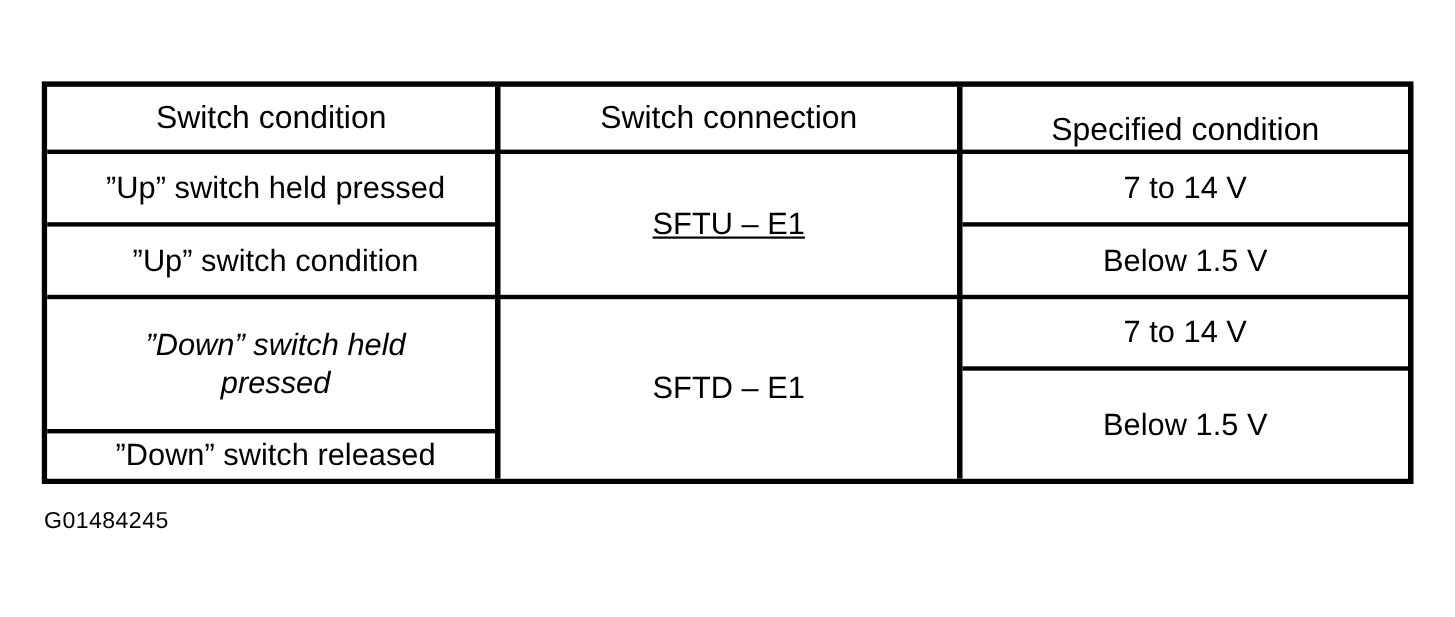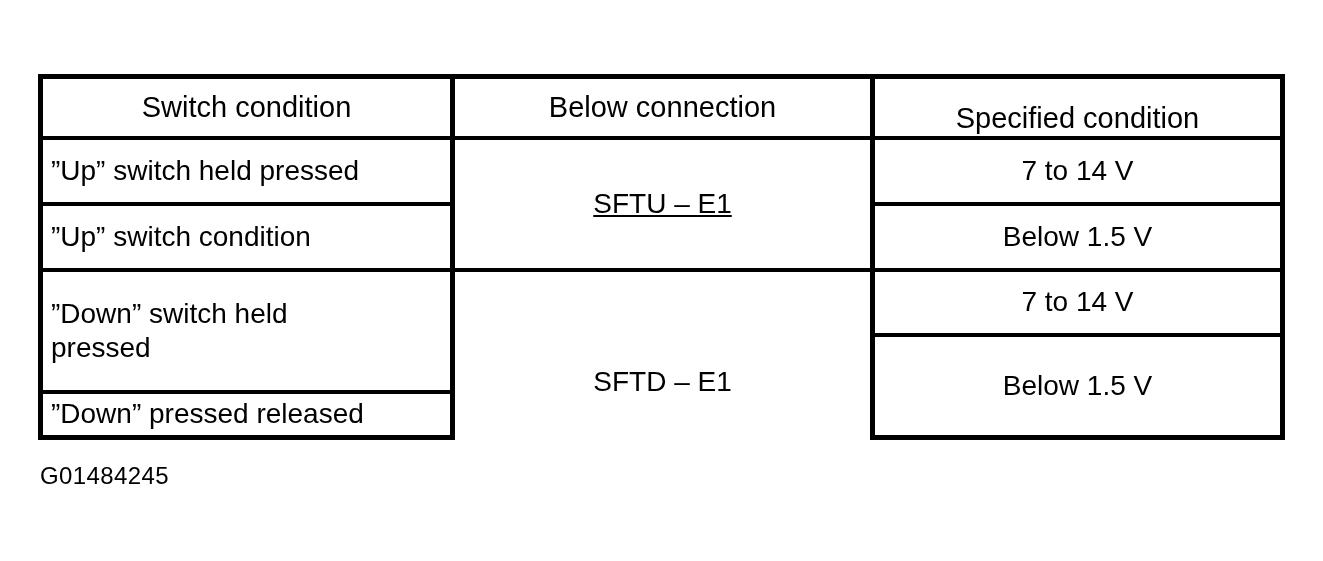--- a/index.html
+++ b/index.html
@@ -49,21 +49,21 @@
   }
   .cell .txt {
     display: block;
     width: 100%;
     white-space: pre-line;
     line-height: 1.22;
   }
 
   .center { justify-content: center; text-align: center; }
   .left   { justify-content: flex-start; text-align: left; }
-  .left .txt { padding-left: 8px; }
+  .left .txt { padding-left: 8px; text-align: center; }
 
   .hdr  { font-size: 29px; }
   .body { font-size: 28px; }
 
   
   .rule-h {
     position: absolute;
     height: 4px;
     background: #000000;
   }
@@ -71,38 +71,38 @@
     position: absolute;
     width: 5px;
     background: #000000;
   }
 
   
   #caption {
     position: absolute;
     left: 40px;
     top: 462px;
-    font-size: 24px;
+    font-size: 21px;
     letter-spacing: 0.4px;
     white-space: nowrap;
   }
 </style>
 </head>
 <body>
 
 <div id="page">
 
   <div id="spec-table">
 
     <div class="cell hdr center" style="left:0px;    top:0px;   width:407px; height:57px;">
       <span class="txt">Switch condition</span>
     </div>
 
     <div class="cell hdr center" style="left:412px;  top:0px;   width:415px; height:57px;">
-      <span class="txt">Below connection</span>
+      <span class="txt">Switch connection</span>
     </div>
 
     <div class="cell hdr center" style="left:832px;  top:0px;   width:405px; height:57px;align-items:flex-end;">
       <span class="txt">Specified condition</span>
     </div>
 
     <div class="cell body left" style="left:0px;    top:61px;  width:407px; height:62px;">
       <span class="txt">”Up” switch held pressed</span>
     </div>
 
@@ -115,35 +115,35 @@
     </div>
 
     <div class="cell body left" style="left:0px;    top:127px; width:407px; height:62px;">
       <span class="txt">”Up” switch condition</span>
     </div>
 
     <div class="cell body center" style="left:832px;  top:127px; width:405px; height:62px;">
       <span class="txt">Below 1.5 V</span>
     </div>
 
-    <div class="cell body left" style="left:0px;    top:193px; width:407px; height:118px;">
+    <div class="cell body left" style="left:0px;    top:193px; width:407px; height:118px;font-style:italic;">
       <span class="txt">”Down” switch held
 pressed</span>
     </div>
 
-    <div class="cell body center" style="left:412px;  top:193px; width:415px; height:163px;margin-top:29px;">
+    <div class="cell body center" style="left:412px;  top:193px; width:415px; height:163px;">
       <span class="txt">SFTD – E1</span>
     </div>
 
     <div class="cell body center" style="left:832px;  top:193px; width:405px; height:61px;">
       <span class="txt">7 to 14 V</span>
     </div>
 
     <div class="cell body left" style="left:0px;    top:315px; width:407px; height:41px;">
-      <span class="txt">”Down” pressed released</span>
+      <span class="txt">”Down” switch released</span>
     </div>
 
     <div class="cell body center" style="left:832px;  top:258px; width:405px; height:98px;">
       <span class="txt">Below 1.5 V</span>
     </div>
 
     <div class="rule-h" style="left:0px; top:57px; width:1237px;"></div>
 
     <div class="rule-h" style="left:0px; top:123px; width:407px;"></div>
 

